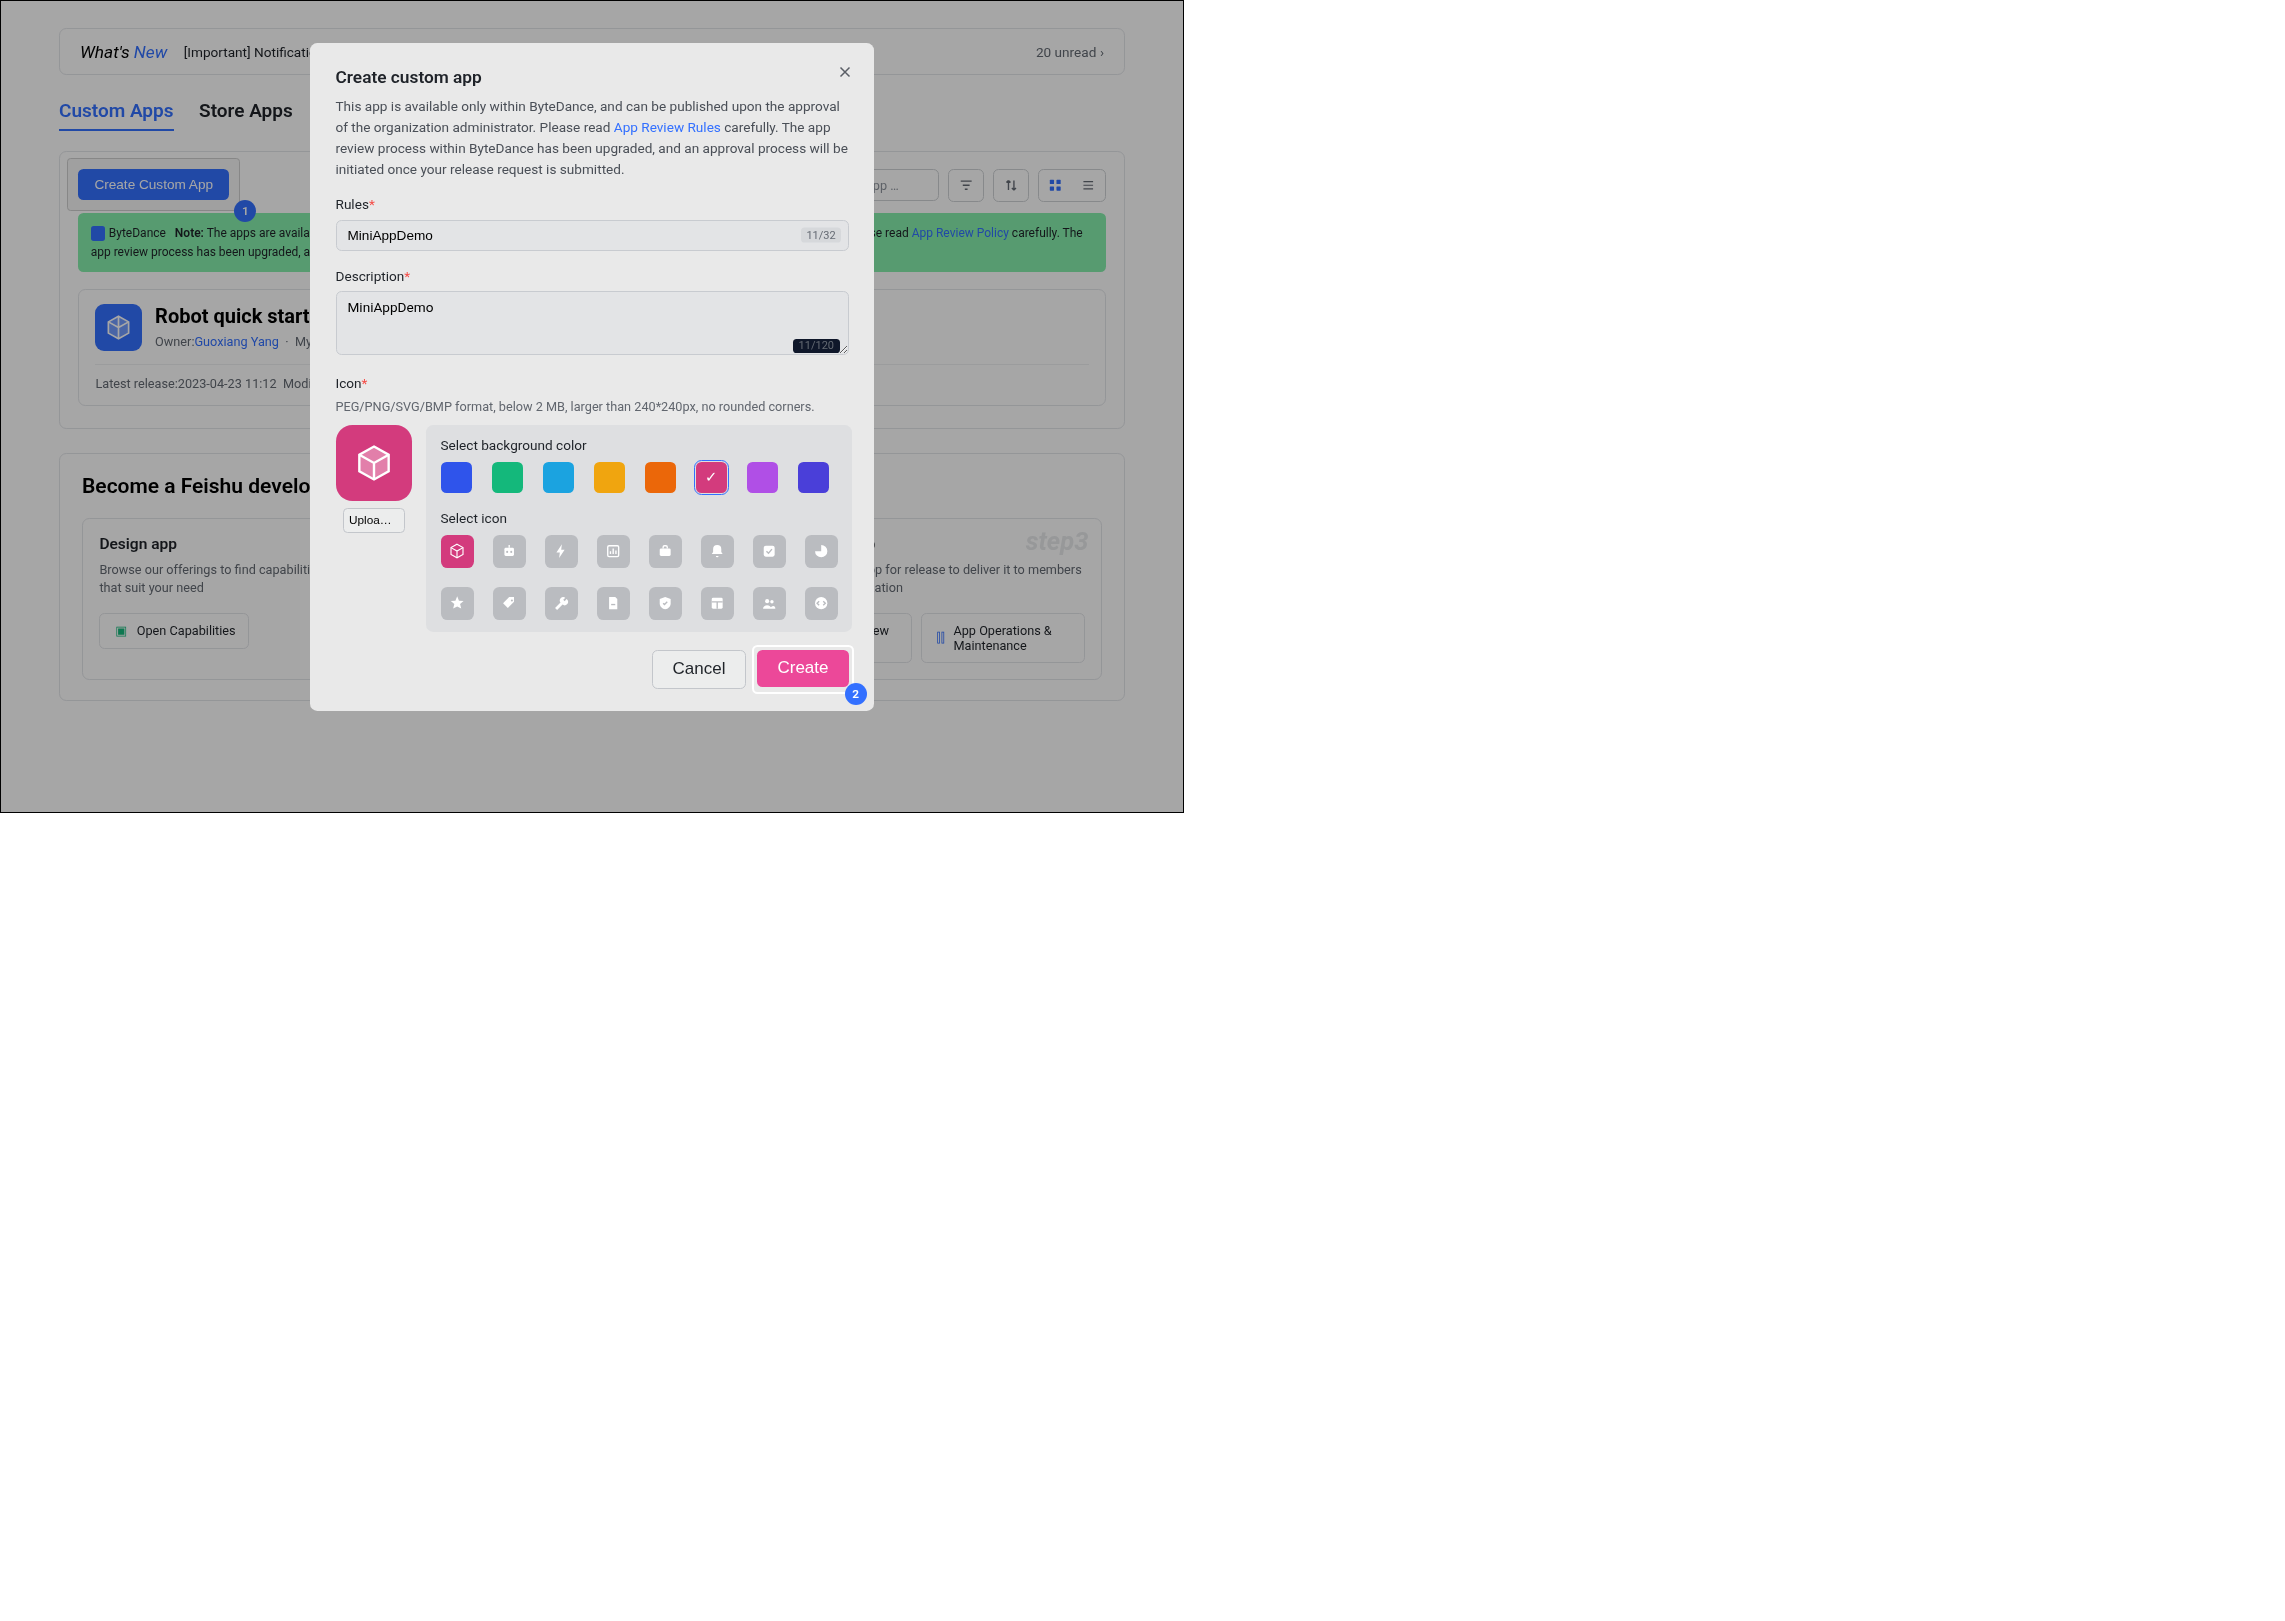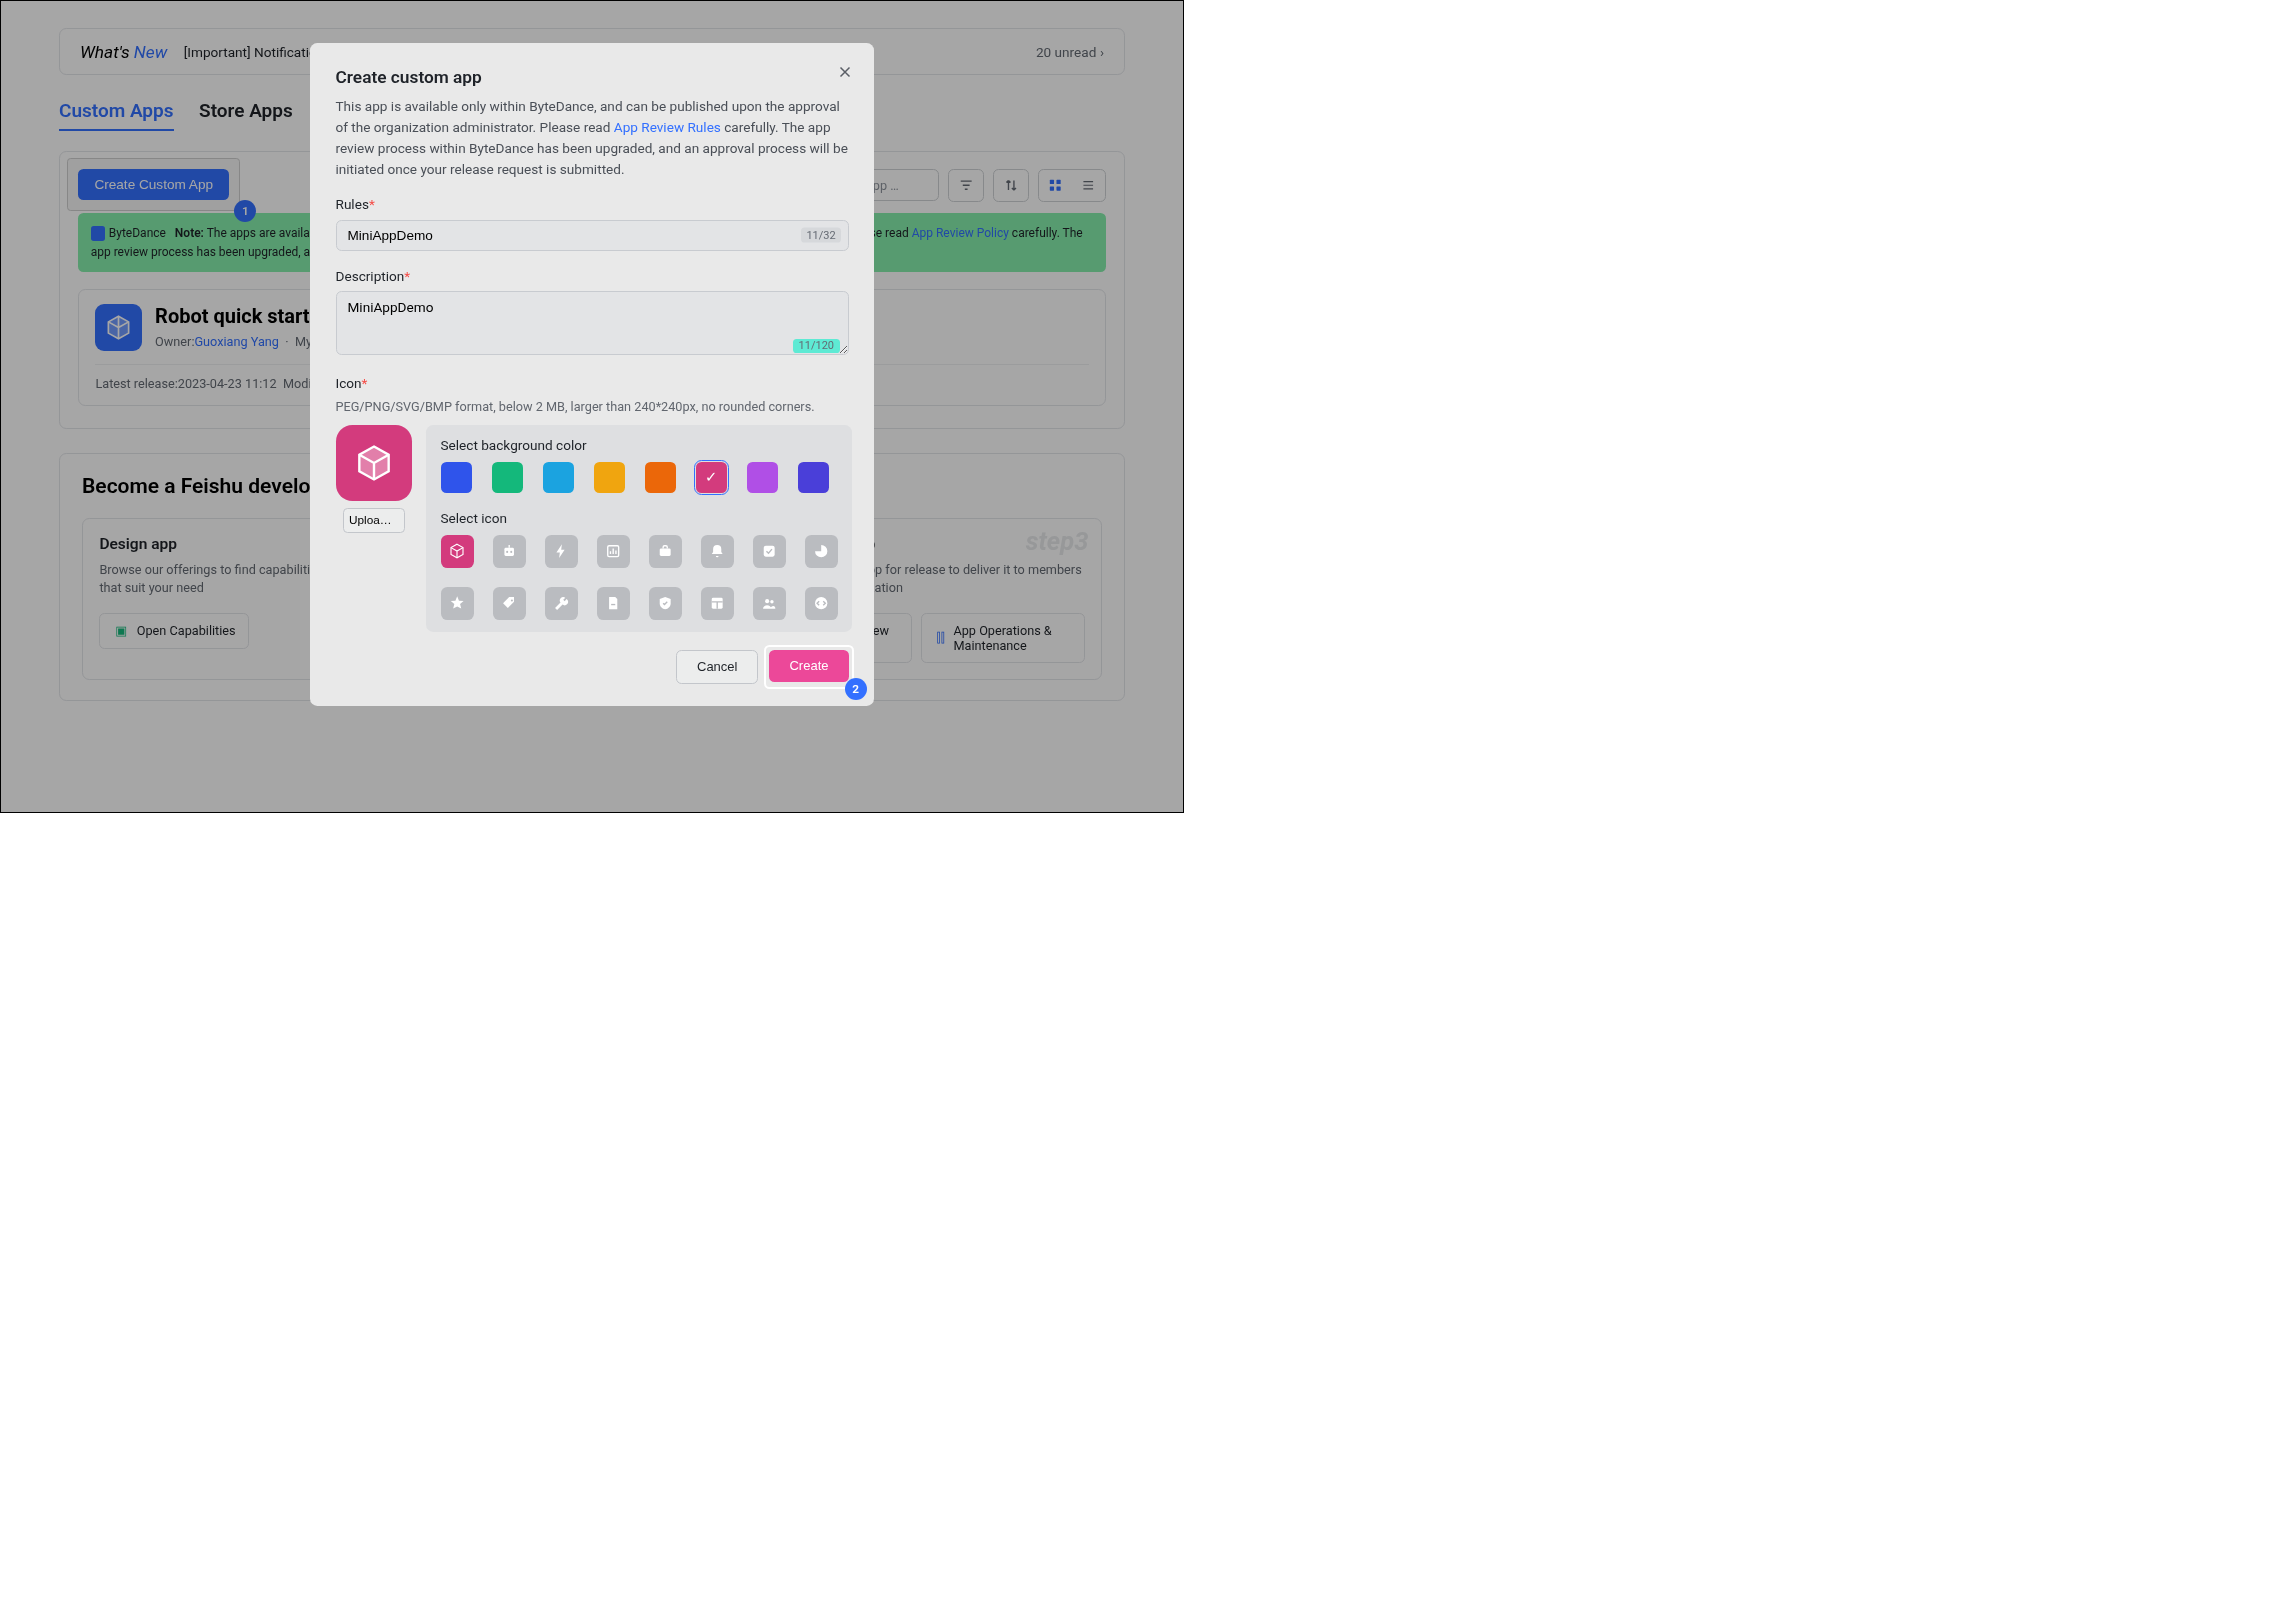--- a/index.html
+++ b/index.html
@@ -67,41 +67,41 @@
 .modal-desc { font-size:13.6px; color:#4a4f57; line-height:1.55; margin-bottom:16.4px; }
 .modal-desc a { color:#3370ff; text-decoration:none; }
 
 .field { margin-bottom:16.4px; }
 .field-label { font-size:13.6px; color:#1f2329; margin-bottom:7.3px; display:block; }
 .req { color:#f54a45; }
 .input-wrap { position:relative; }
 .text-input { width:100%; border:0.9px solid #c8cbd0; border-radius:5.5px; padding:7.3px 55px 7.3px 11px; font-size:13.6px; background:#e3e4e6; }
 .counter { position:absolute; right:7.3px; top:50%; transform:translateY(-50%); background:#d6d8db; border-radius:3.6px; padding:0.9px 5.5px; font-size:11px; color:#646a73; }
 .textarea { width:100%; border:0.9px solid #c8cbd0; border-radius:5.5px; padding:7.3px 11px; font-size:13.6px; background:#e3e4e6; min-height:64px; resize:vertical; font-family:inherit; }
-.ta-counter { position:absolute; right:9px; bottom:5.5px; background:#5eead4; border-radius:3.6px; padding:0.9px 5.5px; font-size:11px; color:#646a73; }
+.ta-counter { position:absolute; right:9px; bottom:5.5px; background:#0f172a; border-radius:3.6px; padding:0.9px 5.5px; font-size:11px; color:#646a73; }
 .icon-hint { font-size:12.7px; color:#61666e; margin-bottom:11px; }
 
 .icon-row { display:flex; gap:14.5px; align-items:flex-start; }
 .preview-col { width:84px; display:flex; flex-direction:column; align-items:center; gap:7.3px; }
 .preview { width:76px; height:76px; border-radius:16.4px; background:#d33b7d; display:flex; align-items:center; justify-content:center; }
 .upload-btn { width:62px; border:0.9px solid #c3c6cb; border-radius:4.5px; background:#eceded; font-size:11.8px; padding:4.5px 5.5px; cursor:pointer; white-space:nowrap; overflow:hidden; text-overflow:ellipsis; }
 
 .picker { flex:1; background:#dedfe1; border-radius:7.3px; padding:12.7px 14.5px; }
 .picker-label { font-size:13.6px; color:#1f2329; margin-bottom:9px; }
 .swatches { display:flex; gap:20px; margin-bottom:16.4px; }
 .swatch { width:31px; height:31px; border-radius:5.5px; cursor:pointer; position:relative; }
 .swatch.selected { outline:1.8px solid #3370ff; outline-offset:1.8px; }
 .swatch.selected::after { content:"✓"; color:#fff; position:absolute; inset:0; display:flex; align-items:center; justify-content:center; font-size:14.5px; }
 
 .icon-grid { display:grid; grid-template-columns:repeat(8, 33px); gap:19px; }
 .icon-cell { width:33px; height:33px; border-radius:6.4px; background:#babcc0; display:flex; align-items:center; justify-content:center; cursor:pointer; color:#fff; }
 .icon-cell.selected { background:#d33b7d; }
 
 .modal-footer { display:flex; justify-content:flex-end; gap:11px; margin-top:18px; position:relative; }
-.btn { border-radius:5.5px; padding:8.2px 20px; font-size:13px; cursor:pointer; }
+.btn { border-radius:5.5px; padding:8.2px 20px; font-size:17px; cursor:pointer; }
 .btn-cancel { background:#eceded; border:0.9px solid #c3c6cb; color:#1f2329; }
 .btn-create-wrap { position:relative; }
 .btn-create-wrap::before { content:""; position:absolute; left:-5.5px; top:-5.5px; right:-5.5px; bottom:-5.5px; border:2.7px solid #fff; border-radius:5.5px; }
 .btn-create { background:#ec4899; border:none; color:#fff; position:relative; }
 .badge2 { position:absolute; right:-18px; bottom:-16.4px; width:22px; height:22px; border-radius:50%; background:#3370ff; color:#fff; font-size:11.8px; font-weight:600; display:flex; align-items:center; justify-content:center; }
 
 svg { display:block; }
 </style>
 </head>
 <body>

